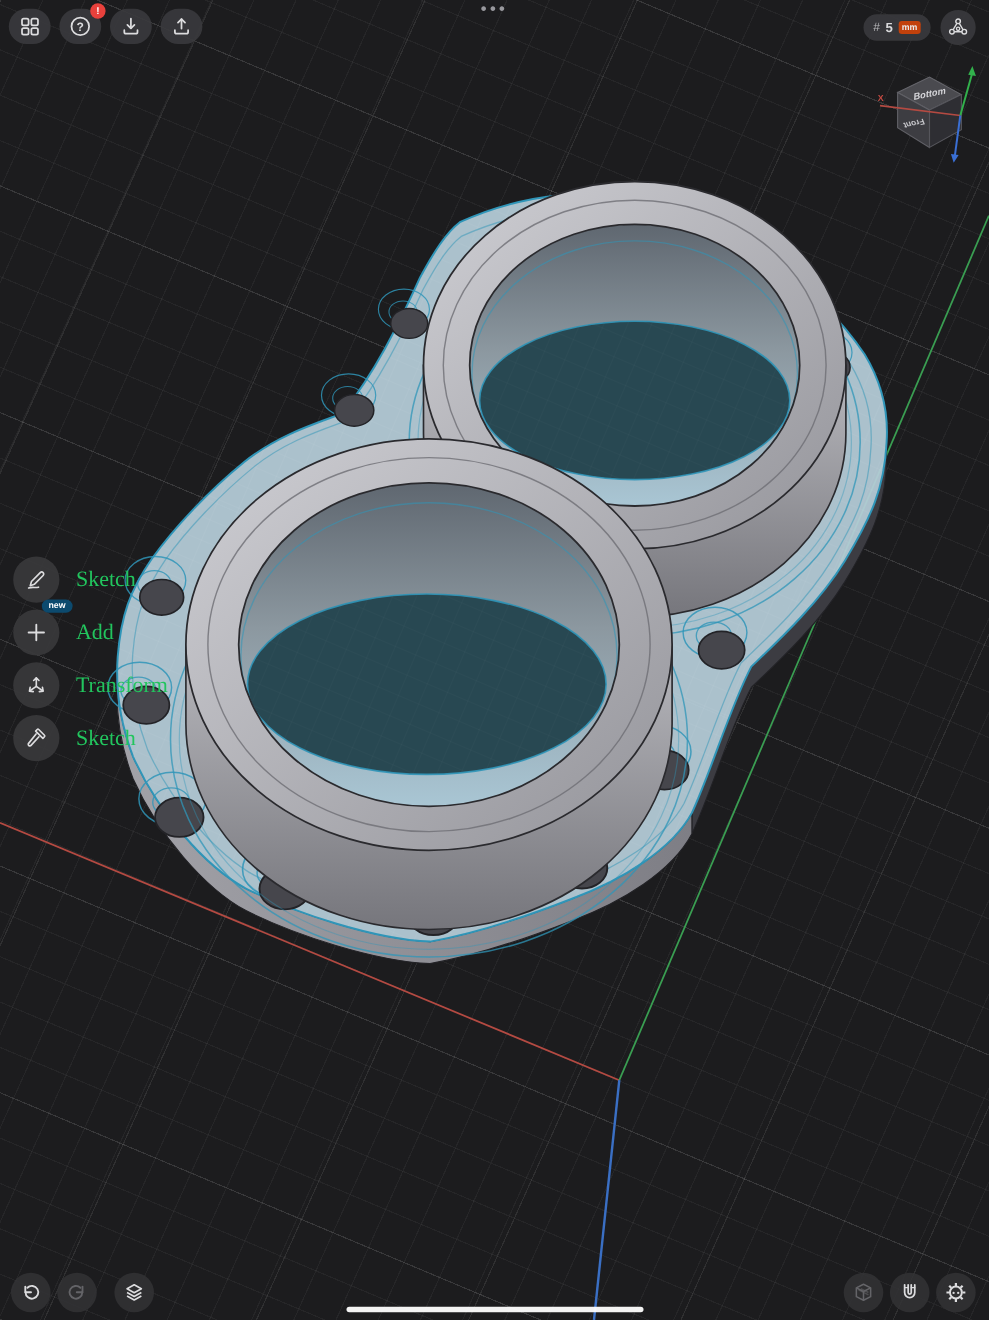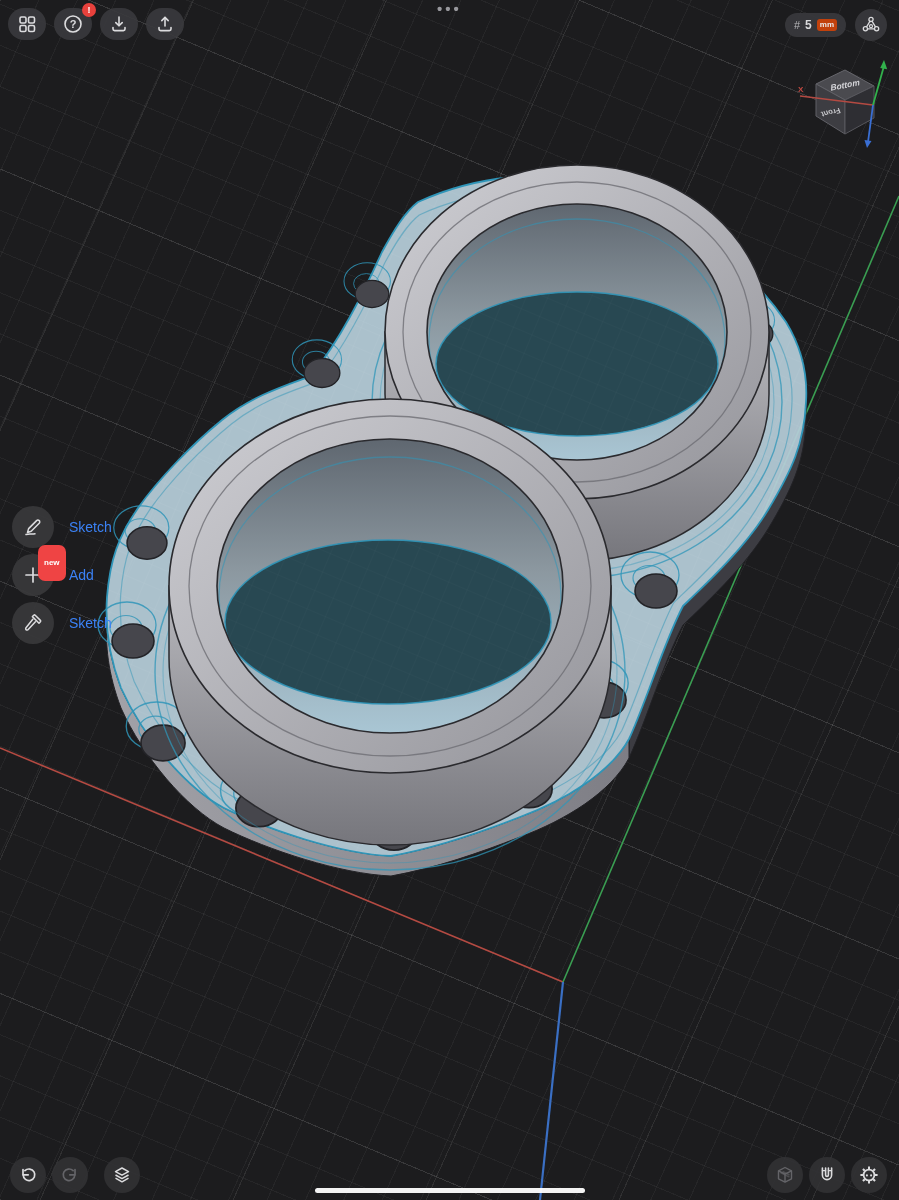--- a/index.html
+++ b/index.html
@@ -35,23 +35,23 @@
   .grid-pill .val{font-size:12px;font-weight:bold;}
   .unit-badge{background:#c2410c;color:#e9e9eb;font-size:8px;font-weight:bold;border-radius:3px;
     padding:2px 3px;line-height:1;}
   .roundbtn{width:32px;height:32px;border-radius:50%;background:var(--ui-pill);
     display:flex;align-items:center;justify-content:center;}
   .viewcube{position:absolute;left:788px;top:48px;width:110px;height:108px;}
   .left-menu{position:absolute;left:12px;top:506px;display:flex;flex-direction:column;gap:6px;}
   .menu-item{position:relative;display:flex;align-items:center;gap:15px;height:42px;}
   .menu-circle{width:42px;height:42px;border-radius:50%;background:rgba(56,56,59,.92);
     display:flex;align-items:center;justify-content:center;flex:0 0 auto;}
-  .menu-label{color:#3b82f6;font-size:14px;}
-  .new-badge{position:absolute;left:26px;top:-9px;background:#ef4444;color:#fff;font-size:8px;
-    font-weight:bold;border-radius:7px;padding:14px 6px;line-height:1;}
+  .menu-label{color:#22c55e;font-size:20px;font-family:Liberation Serif, serif;}
+  .new-badge{position:absolute;left:26px;top:-9px;background:#0c4a6e;color:#fff;font-size:8px;
+    font-weight:bold;border-radius:7px;padding:2px 6px;line-height:1;}
   .bl-toolbar{position:absolute;left:10px;top:1157px;display:flex;gap:6px;align-items:center;}
   .br-toolbar{position:absolute;right:12px;top:1157px;display:flex;gap:6px;align-items:center;}
   .circ36{width:36px;height:36px;border-radius:50%;background:rgba(50,50,53,.85);
     display:flex;align-items:center;justify-content:center;}
   .gap10{margin-left:10px;}
   .home-indicator{position:absolute;left:315px;top:1188px;width:270px;height:5px;border-radius:3px;
     background:#fff;opacity:.95;}
   svg{display:block}
 </style>
 </head>
@@ -277,20 +277,35 @@
               <path d="M4 11 H18"></path>
           </g>
         </svg>
       </div>
       <span class="menu-label">Add</span>
     </div>
     <div class="menu-item">
       <div class="menu-circle">
         <svg width="22" height="22" viewBox="0 0 22 22">
           <g fill="none" stroke="var(--icon)" stroke-width="1.5" stroke-linecap="round" stroke-linejoin="round">
+            <path d="M11 12 V4.5"></path>
+              <path d="M8.6 6.6 L11 4.2 L13.4 6.6"></path>
+            <path d="M11 12 L5.2 16"></path>
+              <path d="M5.4 12.9 L4.8 16.3 L8.2 16.8"></path>
+            <path d="M11 12 L16.8 16"></path>
+              <path d="M13.8 16.8 L17.2 16.3 L16.6 12.9"></path>
+          </g>
+        </svg>
+      </div>
+      <span class="menu-label">Transform</span>
+    </div>
+    <div class="menu-item">
+      <div class="menu-circle">
+        <svg width="22" height="22" viewBox="0 0 22 22">
+          <g fill="none" stroke="var(--icon)" stroke-width="1.5" stroke-linecap="round" stroke-linejoin="round">
             <path d="M13.2 3.2 L18.4 8.4 a1 1 0 0 1 0 1.4 L17 11.2 L10.4 4.6 L11.8 3.2 a1 1 0 0 1 1.4 0 Z"></path>
             <path d="M10.8 7.2 L4 15.8 a1.4 1.4 0 0 0 2.2 1.8 L13.4 9.8"></path>
           </g>
         </svg>
       </div>
       <span class="menu-label">Sketch</span>
     </div>
   </div>
 
   <div class="bl-toolbar">

